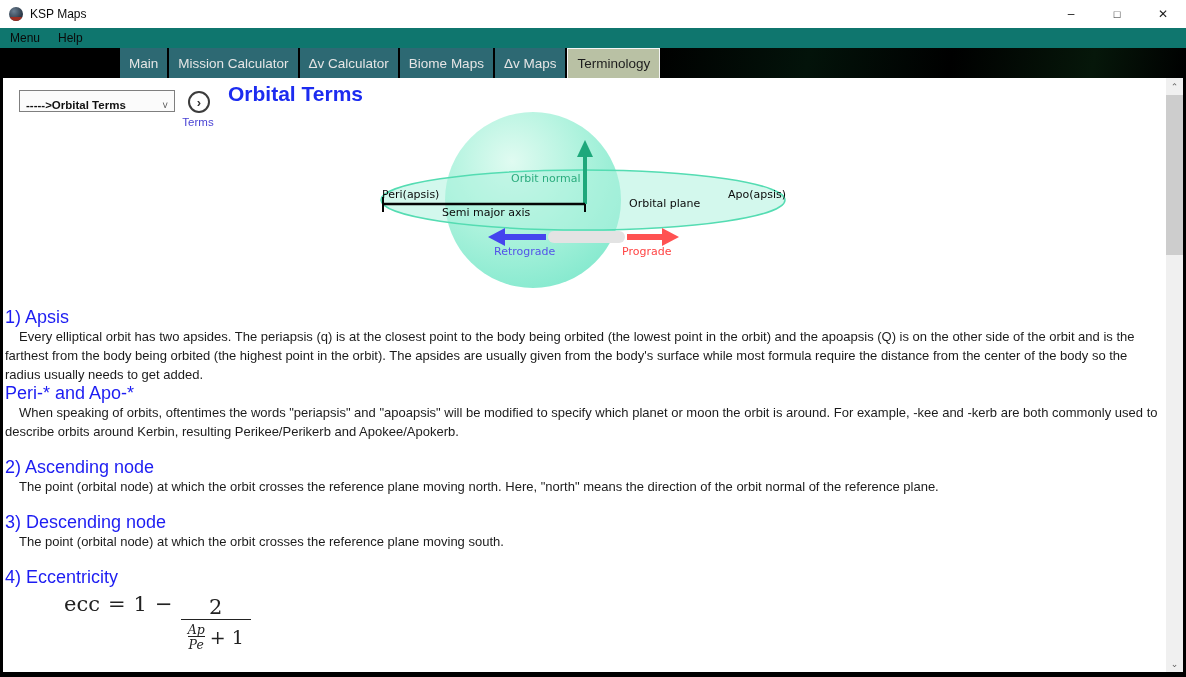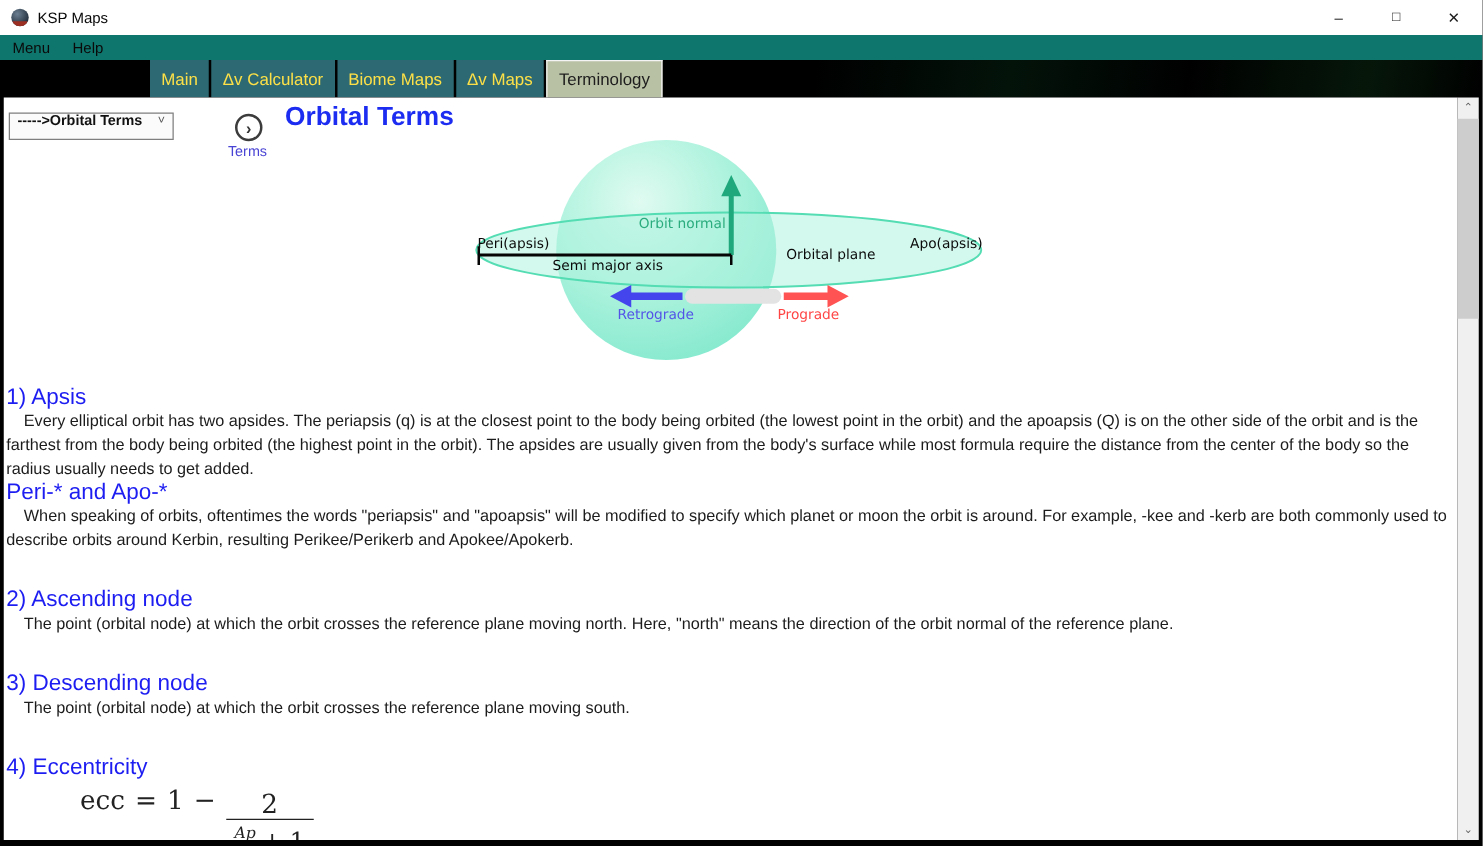--- a/index.html
+++ b/index.html
@@ -17,46 +17,46 @@
   .win-btn{width:46px;display:flex;align-items:center;justify-content:center;font-size:12px;color:#1a1a1a;cursor:default;}
   .win-btn.max{font-size:11px;}
   
   .menubar{position:absolute;top:28px;left:0;right:0;height:20px;background:#0f766e;display:flex;align-items:center;font-size:12px;color:#0a0a0a;}
   .menu-item{padding:0 9px;}
   .menu-item:first-child{padding-left:10px;}
   
   .tabbar{position:absolute;top:48px;left:0;right:0;height:30px;box-sizing:border-box;
     background:linear-gradient(100deg,#000 55%,#03130a 68%,#000 80%,#06170a 92%,#000 100%);
     display:flex;align-items:stretch;padding-left:120px;gap:2px;}
-  .tab{display:flex;align-items:center;padding:0 9px;background:#2d6973;color:#fde047;font-size:13.5px;white-space:nowrap;}
+  .tab{display:flex;align-items:center;padding:0 9px;background:#2d6973;color:#e5e5e5;font-size:13.5px;white-space:nowrap;}
   .tab.active{background:#b9c1a4;color:#1d1d1d;border:1px solid #f4f4f4;border-bottom:none;}
   
   .frame{position:absolute;top:78px;left:0;right:0;bottom:0;background:#000;}
   .content{position:absolute;top:0;left:3px;right:20px;bottom:5px;background:#fff;overflow:hidden;}
   
   .scrollbar{position:absolute;top:0;right:3px;width:17px;bottom:5px;background:#f0f0f0;}
   .sb-btn{position:absolute;left:0;right:0;height:17px;display:flex;align-items:center;justify-content:center;color:#606060;font-size:9px;}
   .sb-up{top:0;} .sb-down{bottom:0;}
   .sb-thumb{position:absolute;top:17px;left:0;width:17px;height:160px;background:#cdcdcd;}
   
-  .dropdown{position:absolute;left:4px;top:12px;width:132px;height:22px;border:1px solid #7f7f7f;background:#fbfbfb;
-    display:flex;align-items:flex-start;font-size:11.5px;font-weight:bold;color:#111;padding:0 6px;box-sizing:border-box;}
+  .dropdown{position:absolute;left:16px;top:12px;width:156px;height:22px;border:1px solid #7f7f7f;background:#fbfbfb;
+    display:flex;align-items:flex-end;font-size:11.5px;font-weight:bold;color:#111;padding:0 6px;box-sizing:border-box;}
   .dropdown .chev{margin-left:auto;color:#555;font-size:10px;font-weight:normal;}
   .terms-btn{position:absolute;left:185px;top:13px;width:18px;height:18px;border:2px solid #3c3c3c;border-radius:50%;
     display:flex;align-items:center;justify-content:center;font-size:13px;font-weight:bold;color:#333;line-height:1;}
   .terms-label{position:absolute;left:178px;top:38px;width:34px;text-align:center;font-size:11.5px;color:#4a44d4;}
   .page-title{position:absolute;left:225px;top:4px;font-size:21px;font-weight:bold;color:#1c2cf0;}
   
   .diagram{position:absolute;left:375px;top:34px;width:412px;height:180px;}
   .diagram svg{display:block;}
   .dlabel{font-family:"DejaVu Sans",sans-serif;font-size:11px;}
   
   .textblock{position:absolute;left:2px;top:230px;width:1158px;font-size:13px;line-height:19px;color:#1c1c1c;}
   .sec-heading{color:#1d1df2;font-weight:normal;font-size:18px;margin:0;}
-  .mt{margin-top:29px;}
+  .mt{margin-top:17px;}
   .body-p{margin:0;text-indent:14px;}
   
   .formula{margin:8px 0 2px 55px;display:inline-flex;font-family:"DejaVu Serif",serif;font-size:21px;color:#222;}
   .formula .tok{margin:0 4px;}
   .frac{display:inline-flex;flex-direction:column;align-items:center;margin:0 4px;}
   .frac .num{padding:0 4px;line-height:24px;}
   .frac .den{border-top:1.5px solid #222;padding:3px 7px 0;display:flex;align-items:center;line-height:1;}
   .innerfrac{display:inline-flex;flex-direction:column;align-items:center;font-size:12.5px;font-style:italic;margin-right:5px;}
   .innerfrac .inum{line-height:13px;}
   .innerfrac .iden{border-top:1px solid #222;line-height:15px;padding:0 1px;}
@@ -76,20 +76,21 @@
   </div>
 </div>
 
 <div class="menubar">
   <span class="menu-item">Menu</span>
   <span class="menu-item">Help</span>
 </div>
 
 <div class="tabbar">
   <div class="tab">Main</div>
+  <div class="tab">Mission Calculator</div>
   <div class="tab">Δv Calculator</div>
   <div class="tab">Biome Maps</div>
   <div class="tab">Δv Maps</div>
   <div class="tab active">Terminology</div>
 </div>
 
 <div class="frame">
   <div class="content">
 
     <div class="dropdown">

